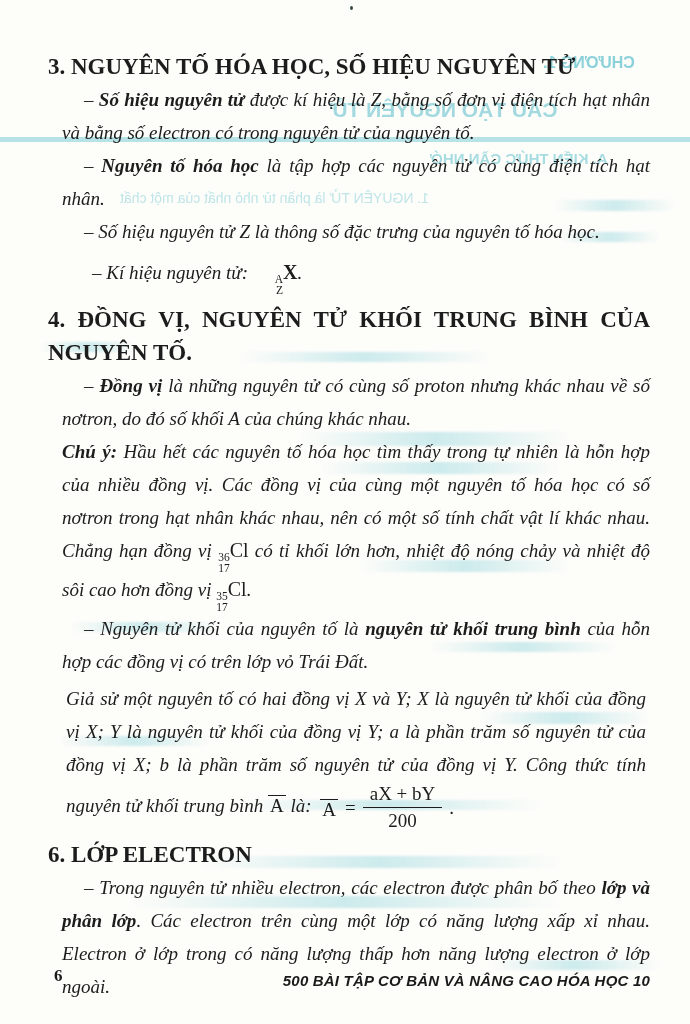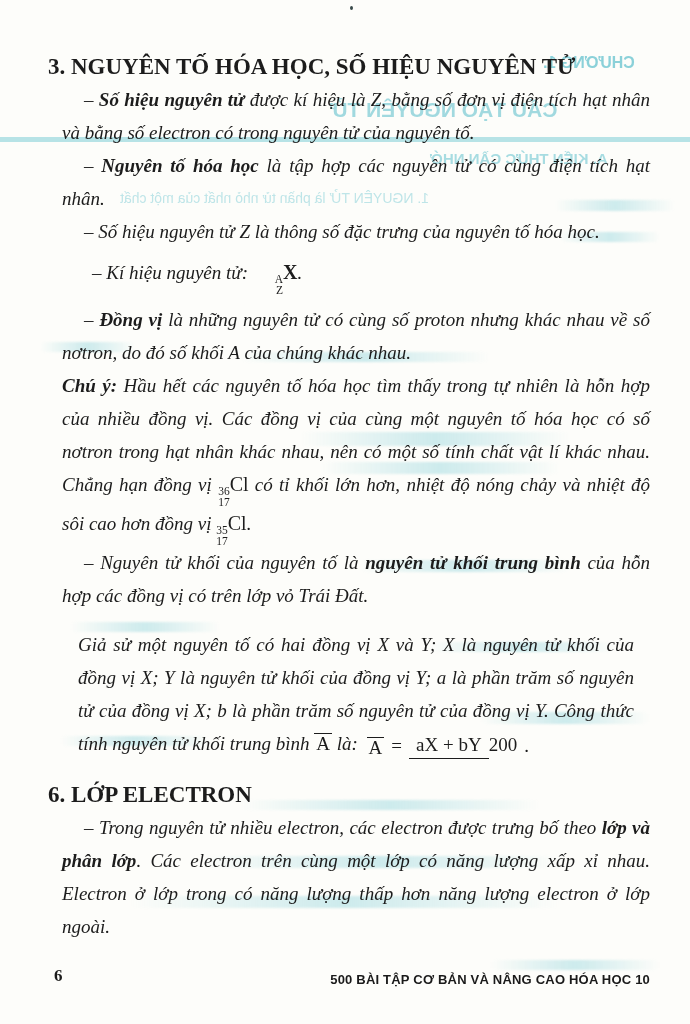--- a/index.html
+++ b/index.html
@@ -50,32 +50,32 @@
 
   
   .overbar {
     font-style:normal; display:inline-block; line-height:19px;
     border-top:1.7px solid #1c1c1c; padding:0 2px; margin-top:2px;
   }
   .formula {
     display:inline-flex; align-items:center; gap:7px; vertical-align:middle;
     font-style:normal; margin-left:4px;
   }
-  .frac { display:inline-flex; flex-direction:row; text-align:center; line-height:26px; }
+  .frac { display:inline-flex; flex-direction:column; text-align:center; line-height:26px; }
   .frac .num { border-bottom:1.7px solid #1c1c1c; padding:0 7px; }
 
   
   .pagenum {
     position:absolute; left:54px; top:966px; z-index:2;
     font-weight:bold; font-size:17px; font-family:"Liberation Serif", serif;
   }
   .booktitle {
     position:absolute; right:40px; top:972px; z-index:2;
     font-family:"Liberation Sans", sans-serif; font-weight:bold;
-    font-size:13px; letter-spacing:.2px; color:#1a1a1a;
+    font-size:15px; letter-spacing:.2px; color:#1a1a1a;font-style:italic;
   }
 </style>
 </head>
 <body>
 
 <div class="page">
 
   <div class="bleed-layer">
     <div class="bleed" style="left:543px; top:54px; font-size:16px;">CHƯƠNG 1.</div>
     <div class="bleed" style="left:330px; top:98px; font-size:21px; opacity:.8;">CẤU TẠO NGUYÊN TỬ</div>
@@ -110,47 +110,48 @@
         <p class="para dash" style="margin:0;"><span>– </span><span class="bi">Nguyên tố hóa học</span><span> là tập hợp các nguyên tử có cùng điện tích hạt nhân.</span></p>
         <p class="para dash" style="margin:0;"><span>– </span><span>Số hiệu nguyên tử Z là thông số đặc trưng của nguyên tố hóa học.</span></p>
         <p class="para dash" style="margin:8px;"><span>– </span><span>Kí hiệu nguyên tử: </span><span class="nucl"><span class="stack">
                 <span>A</span>
                 <span>Z</span>
               </span><span class="elsym">X</span></span><span>.</span></p>
       </div>
     </div>
 
     <div class="sp3">
+      <div class="heading">4. ĐỒNG VỊ, NGUYÊN TỬ KHỐI TRUNG BÌNH CỦA NGUYÊN TỐ.</div>
       <div class="sec-body">
         <p class="para dash" style="margin:0;"><span>– </span><span class="bi">Đồng vị</span><span> là những nguyên tử có cùng số proton nhưng khác nhau về số nơtron, do đó số khối A của chúng khác nhau.</span></p>
         <p class="para" style="margin:0;"><span class="bi">Chú ý:</span><span> Hầu hết các nguyên tố hóa học tìm thấy trong tự nhiên là hỗn hợp của nhiều đồng vị. Các đồng vị của cùng một nguyên tố hóa học có số nơtron trong hạt nhân khác nhau, nên có một số tính chất vật lí khác nhau. Chẳng hạn đồng vị </span><span class="nucl"><span class="stack">
                 <span>36</span>
                 <span>17</span>
               </span><span class="elsym" style="font-weight:normal;">Cl</span></span><span> có tỉ khối lớn hơn, nhiệt độ nóng chảy và nhiệt độ sôi cao hơn đồng vị </span><span class="nucl"><span class="stack">
                 <span>35</span>
                 <span>17</span>
               </span><span class="elsym" style="font-weight:normal;">Cl</span></span><span>.</span></p>
         <p class="para dash" style="margin:0;"><span>– </span><span>Nguyên tử khối của nguyên tố là </span><span class="bi">nguyên tử khối trung bình</span><span> của hỗn hợp các đồng vị có trên lớp vỏ Trái Đất.</span></p>
-        <p class="para" style="margin:16px;"><span>Giả sử một nguyên tố có hai đồng vị X và Y; X là nguyên tử khối của đồng vị X; Y là nguyên tử khối của đồng vị Y; a là phần trăm số nguyên tử của đồng vị X; b là phần trăm số nguyên tử của đồng vị Y. Công thức tính nguyên tử khối trung bình </span><span class="overbar">A</span><span> là: </span><span class="formula">
+        <p class="para" style="margin:4px;"><span>Giả sử một nguyên tố có hai đồng vị X và Y; X là nguyên tử khối của đồng vị X; Y là nguyên tử khối của đồng vị Y; a là phần trăm số nguyên tử của đồng vị X; b là phần trăm số nguyên tử của đồng vị Y. Công thức tính nguyên tử khối trung bình </span><span class="overbar">A</span><span> là: </span><span class="formula">
               <span class="overbar">A</span>
               <span>=</span>
               <span class="frac">
                 <span class="num">aX + bY</span>
                 <span class="den">200</span>
               </span>
               <span>.</span>
             </span></p>
       </div>
     </div>
 
 
     <div class="sp3">
       <div class="heading">6. LỚP ELECTRON</div>
       <div class="sec-body">
-        <p class="para dash" style="margin:0;"><span>– </span><span>Trong nguyên tử nhiều electron, các electron được trưng bố theo </span><span class="bi">lớp và phân lớp</span><span>. Các electron trên cùng một lớp có năng lượng xấp xỉ nhau. Electron ở lớp trong có năng lượng thấp hơn năng lượng electron ở lớp ngoài.</span></p>
+        <p class="para dash" style="margin:0;"><span>– </span><span>Trong nguyên tử nhiều electron, các electron được phân bố theo </span><span class="bi">lớp và phân lớp</span><span>. Các electron trên cùng một lớp có năng lượng xấp xỉ nhau. Electron ở lớp trong có năng lượng thấp hơn năng lượng electron ở lớp ngoài.</span></p>
 
       </div>
     </div>
   </div>
 
   <div class="pagenum">6</div>
   <div class="booktitle">500 BÀI TẬP CƠ BẢN VÀ NÂNG CAO HÓA HỌC 10</div>
 </div>
 
 </body></html>

